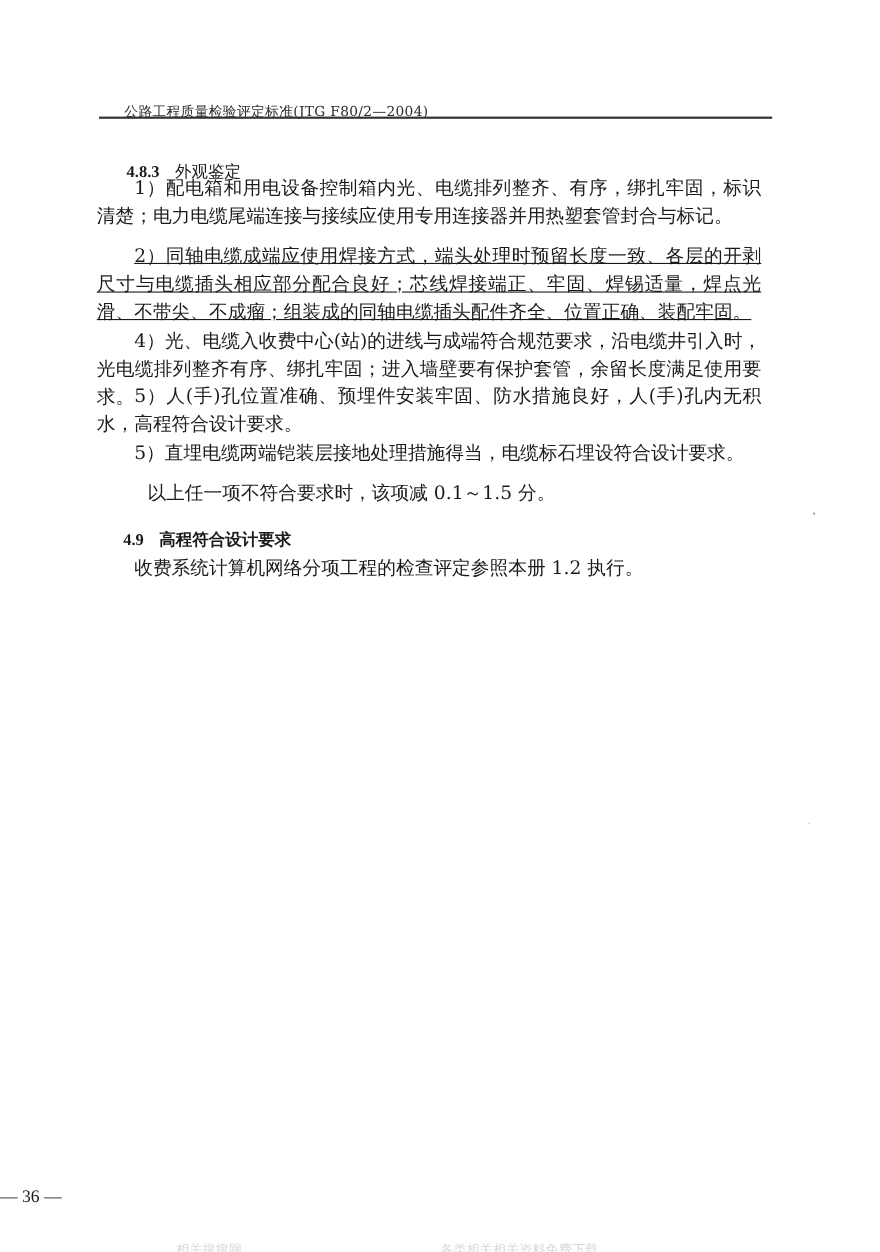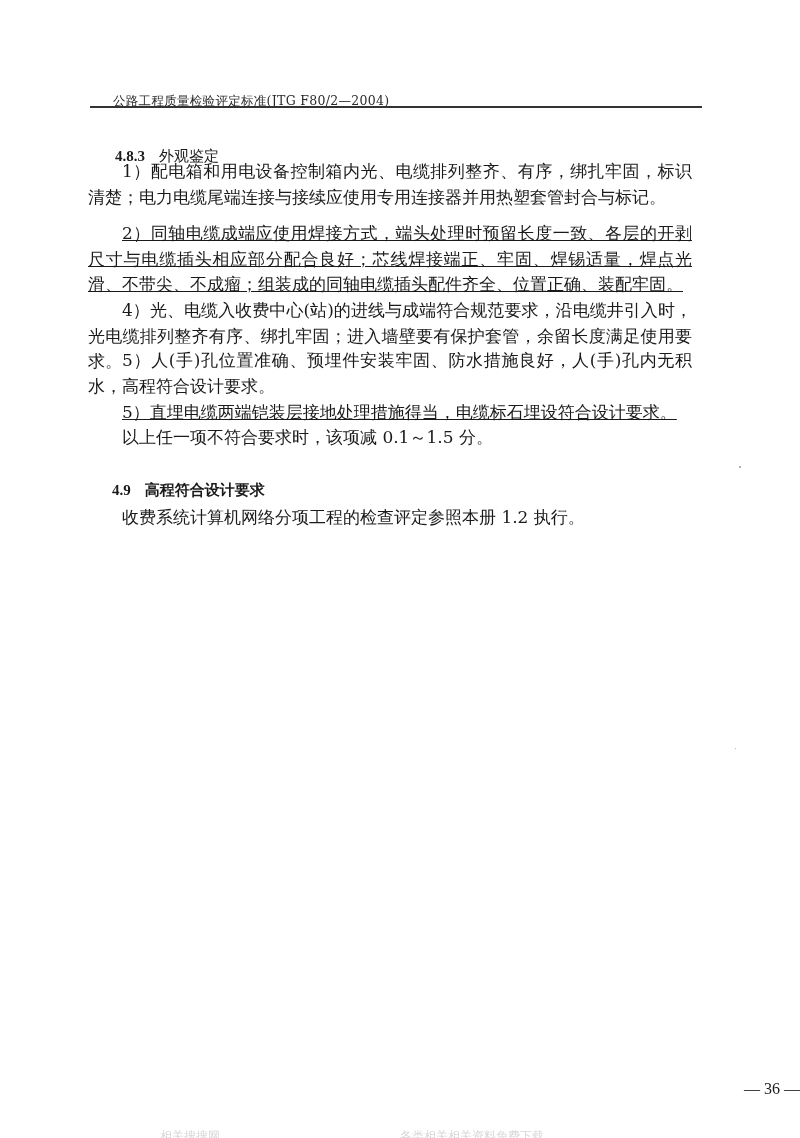--- a/index.html
+++ b/index.html
@@ -7,42 +7,42 @@
            font-family: "DejaVu Serif", "Liberation Serif", serif; color: #1a1a1a; }
     .running-header { position: absolute; left: 113px; top: 83px; font-size: 12.5px;
                       color: #2a2a2a; letter-spacing: 0.3px; margin-top: 10px; }
     .header-rule { position: absolute; left: 90px; top: 106px; width: 612px; height: 1.5px;
                    background: #333; }
     .section-heading { position: absolute; left: 115px; font-size: 15px; font-weight: bold;
                        white-space: nowrap; }
     .section-heading .num { font-family: "Liberation Serif", serif; font-weight: bold; margin-right: 14px; margin-top: 20px; }
     .para { position: absolute; left: 88px; width: 604px; font-size: 17px; line-height: 25.5px;
             text-indent: 34px; text-align: justify; text-align-last: left; }
-    .page-number { position: absolute; left: 0; width: 800px; top: 1080px; text-align: right;
+    .page-number { position: absolute; left: 0; width: 800px; top: 1080px; text-align: left;
                    font-size: 16px; font-family: "Liberation Serif", serif; }
     .watermark { position: absolute; top: 1128px; font-size: 12px; color: #d8d8d8;
                  white-space: nowrap; }
     .dot { position: absolute; width: 2px; height: 2px; background: #999; border-radius: 1px; }
   </style>
 </head>
 <body>
 
 <div class="running-header">公路工程质量检验评定标准(JTG F80/2—2004)</div>
 <div class="header-rule"></div>
 
 <div class="section-heading" style="top:147px;">
   <span class="num">4.8.3</span><span style="font-weight:normal;text-align:right;">外观鉴定</span>
 </div>
 
 <p class="para" style="top:159px;margin:0;">1）配电箱和用电设备控制箱内光、电缆排列整齐、有序，绑扎牢固，标识清楚；电力电缆尾端连接与接续应使用专用连接器并用热塑套管封合与标记。</p>
 <p class="para" style="top:221px;margin:0;text-decoration:underline;">2）同轴电缆成端应使用焊接方式，端头处理时预留长度一致、各层的开剥尺寸与电缆插头相应部分配合良好；芯线焊接端正、牢固、焊锡适量，焊点光滑、不带尖、不成瘤；组装成的同轴电缆插头配件齐全、位置正确、装配牢固。</p>
 <p class="para" style="top:298px;margin:0;">4）光、电缆入收费中心(站)的进线与成端符合规范要求，沿电缆井引入时，光电缆排列整齐有序、绑扎牢固；进入墙壁要有保护套管，余留长度满足使用要求。</p>
 <p class="para" style="top:348px;margin:0;">5）人(手)孔位置准确、预埋件安装牢固、防水措施良好，人(手)孔内无积水，高程符合设计要求。</p>
-<p class="para" style="top:400px;margin:0;text-decoration:underline;">5）直埋电缆两端铠装层接地处理措施得当，电缆标石埋设符合设计要求。</p>
-<p class="para" style="top:425px;margin:0;">以上任一项不符合要求时，该项减 0.1～1.5 分。</p>
+<p class="para" style="top:400px;margin:0;">5）直埋电缆两端铠装层接地处理措施得当，电缆标石埋设符合设计要求。</p>
+<p class="para" style="top:425px;margin:12px;">以上任一项不符合要求时，该项减 0.1～1.5 分。</p>
 
 <div class="section-heading" style="top:481px;left:112px;">
   <span class="num">4.9</span><span>高程符合设计要求</span>
 </div>
 <p class="para" style="top:505px;margin:0;">收费系统计算机网络分项工程的检查评定参照本册 1.2 执行。</p>
 
 <div class="dot" style="left:739px;top:466px;"></div>
 <div class="dot" style="left:735px;top:748px;width:1px;height:1px;"></div>
 
 <div class="page-number">— 36 —</div>

